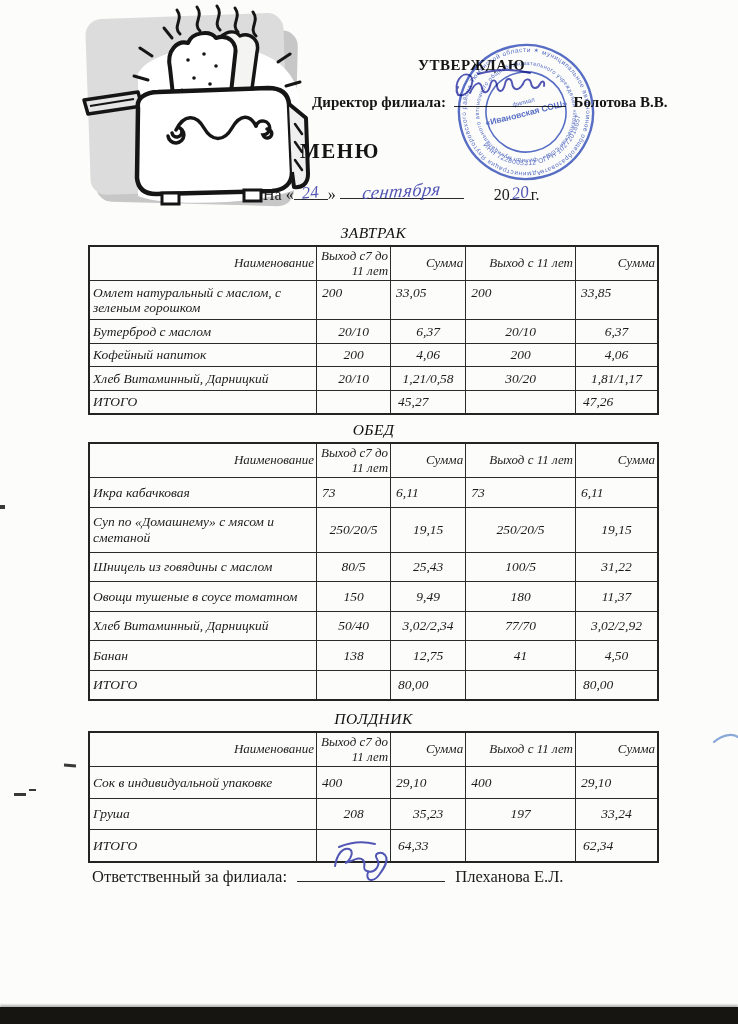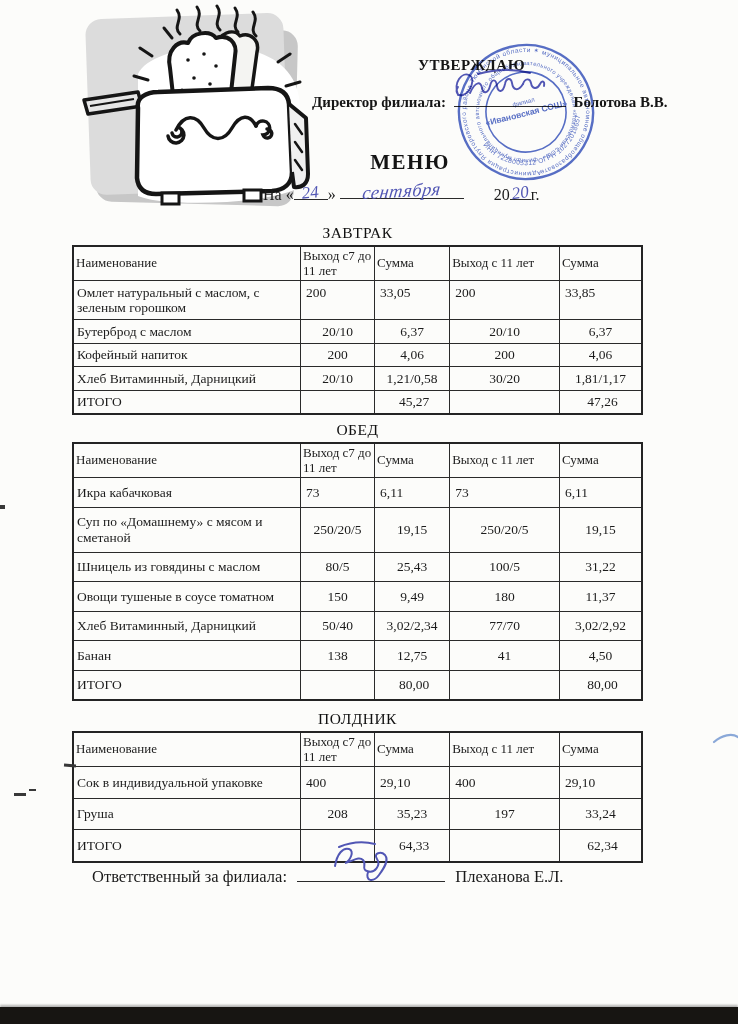--- a/index.html
+++ b/index.html
@@ -4,21 +4,21 @@
 <style>
   html,body{margin:0;padding:0;background:#e9e9e7;}
   .page{position:relative;width:738px;height:1024px;background:#fcfcfa;overflow:hidden;
         font-family:"Liberation Serif",serif;color:#1e1e1e;}
 
   
   .approve{position:absolute;left:418px;top:57px;font-weight:bold;font-size:15px;letter-spacing:.5px;color:#151515;}
   .director-line{position:absolute;left:312px;top:92px;font-size:15px;font-weight:bold;white-space:nowrap;color:#151515;}
   .wline{display:inline-block;border-bottom:1.6px solid #2a2a2a;position:relative;vertical-align:baseline;overflow:visible;}
   .dir-wline{width:112px;height:14px;margin:0 4px;}
-  .menu-title{position:absolute;left:300px;top:150px;width:150px;text-align:right;
+  .menu-title{position:absolute;left:300px;top:139px;width:150px;text-align:left;
               font-size:21px;font-weight:bold;letter-spacing:1.5px;color:#141414;}
   .date-line{position:absolute;left:263px;top:184px;font-size:16px;white-space:nowrap;color:#1a1a1a;}
   .day-wline{width:34px;height:14px;text-align:center;}
   .month-wline{width:124px;height:14px;text-align:center;margin-right:30px;}
   .year-wline{width:21px;height:14px;text-align:center;}
   .hand{font-style:italic;color:#5156b4;}
   .hand-day{display:inline-block;font-size:17px;transform:rotate(-6deg) translateY(-2px);}
   .hand-month{display:inline-block;font-size:18.5px;letter-spacing:.5px;transform:rotate(-3deg) skewX(-10deg) translateY(-3px);}
   .hand-year{display:inline-block;font-size:17px;transform:rotate(-8deg) translateY(-2px);}
 
@@ -29,34 +29,34 @@
 
   
   .stamp{position:absolute;left:450px;top:36px;width:152px;height:152px;
          mix-blend-mode:multiply;opacity:.92;transform:rotate(-14deg);}
   .stamp text{fill:#4a63c4;font-family:"Liberation Sans",sans-serif;}
 
   
   .toaster{position:absolute;left:76px;top:4px;}
 
   
-  .section{position:absolute;left:72px;width:571px;}
+  .section{position:absolute;left:88px;width:571px;font-style:italic;}
   .s1{top:224px;} .s2{top:421px;} .s3{top:710px;}
   .sec-title{text-align:center;font-size:15.5px;letter-spacing:.5px;margin:0 0 3px 0;color:#111;}
   .menu-table{border-collapse:collapse;width:571px;table-layout:fixed;font-size:13.5px;color:#1c1c1c;border:2.4px solid #242424;}
   .menu-table th,.menu-table td{border:1.7px solid #2a2a2a;}
-  .menu-table th{font-weight:normal;padding:2px 2px;line-height:1.12;text-align:left;font-size:13px;}
+  .menu-table th{font-weight:normal;padding:2px 2px;line-height:1.12;text-align:right;font-size:13px;}
   .menu-table td{padding:3.5px 3px;line-height:1.15;vertical-align:middle;}
   .t2 td{padding:6.5px 3px;margin-top:21px;}
   .t3 td{padding:7.5px 3px;}
   .menu-table td.name{text-align:left;}
   .menu-table td.val{text-align:center;}
   .menu-table tr.first-row td{vertical-align:top;}
   .menu-table tr.first-row td.val{text-align:left;padding-left:5px;}
-  .menu-table tr.totals-row td.val{text-align:center;padding-left:7px;}
+  .menu-table tr.totals-row td.val{text-align:left;padding-left:7px;}
 
   
   .footer-line{position:absolute;left:92px;top:866px;font-size:16.5px;white-space:nowrap;color:#1a1a1a;}
   .foot-wline{width:148px;height:15px;margin:0 6px;}
 
   
   .bottom-strip{position:absolute;left:0;top:1007px;width:738px;height:17px;background:#171512;
                 box-shadow:0 -2px 2px rgba(90,90,90,.45);}
   .speck{position:absolute;background:#383838;}
   .speck1{left:0;top:505px;width:5px;height:4px;}

